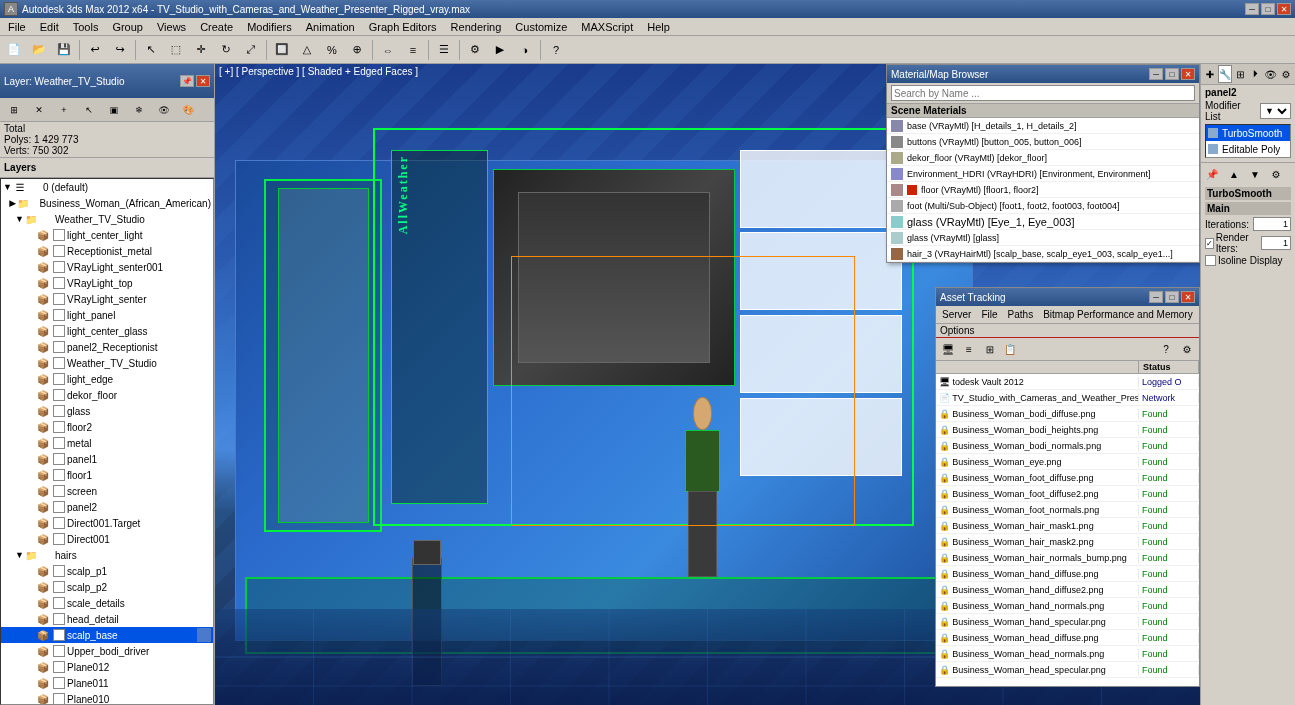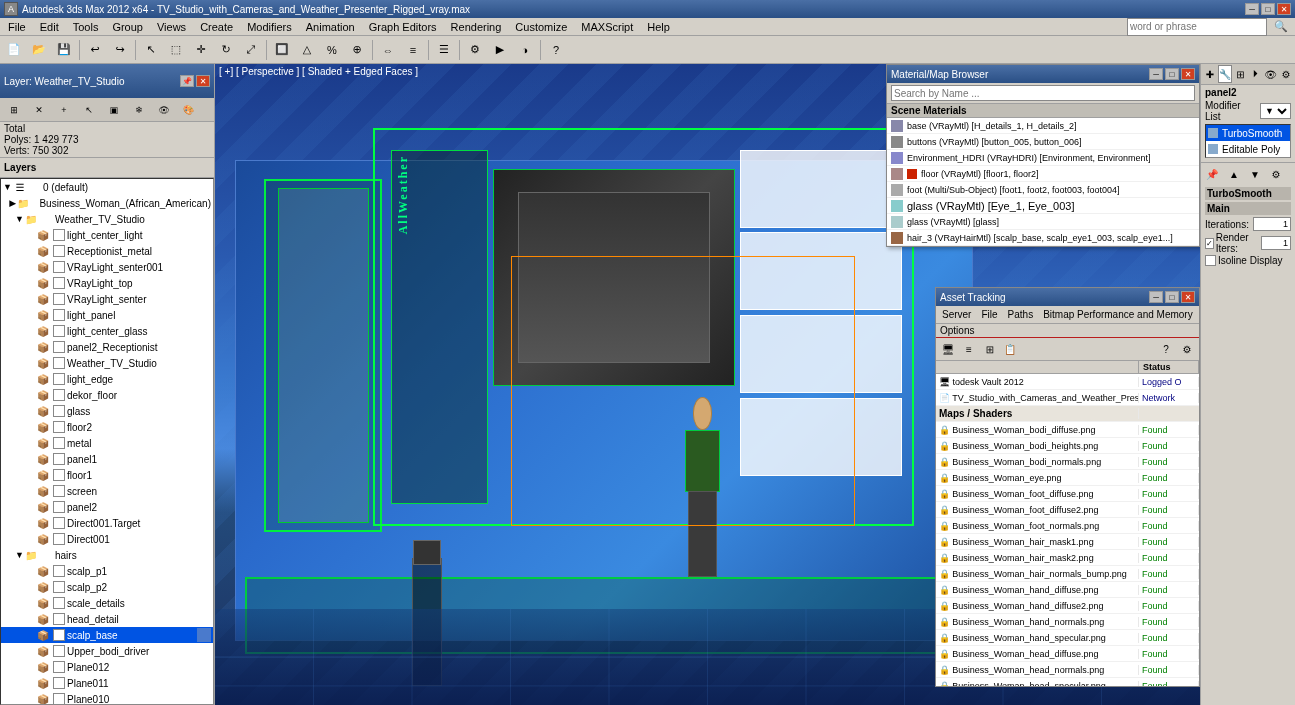--- a/index.html
+++ b/index.html
@@ -533,24 +533,20 @@
   <div class="menu-item">Group</div>
   <div class="menu-item">Views</div>
   <div class="menu-item">Create</div>
   <div class="menu-item">Modifiers</div>
   <div class="menu-item">Animation</div>
   <div class="menu-item">Graph Editors</div>
   <div class="menu-item">Rendering</div>
   <div class="menu-item">Customize</div>
   <div class="menu-item">MAXScript</div>
   <div class="menu-item">Help</div>
-  <div class="search-box">
-    <input class="search-input" type="text" placeholder="word or phrase" style="">
-    <div class="tb-btn">🔍</div>
-  </div>
 </div>
 
 <div class="toolbar">
   <div class="tb-btn">📄</div>
   <div class="tb-btn">📂</div>
   <div class="tb-btn">💾</div>
   <div class="tb-separator"></div>
   <div class="tb-btn">↩</div>
   <div class="tb-btn">↪</div>
   <div class="tb-separator"></div>
@@ -934,20 +930,24 @@
 
         <div class="mat-item">
               <span class="mat-color" style="background: rgb(136, 136, 170);"></span>
               <span style="font-size: 9px; overflow: hidden; white-space: nowrap; text-overflow: ellipsis;">base (VRayMtl) [H_details_1, H_details_2]</span>
             </div>
             <div class="mat-item">
               <span class="mat-color" style="background: rgb(136, 136, 136);"></span>
               <span style="font-size: 9px; overflow: hidden; white-space: nowrap; text-overflow: ellipsis;">buttons (VRayMtl) [button_005, button_006]</span>
             </div>
             <div class="mat-item">
+              <span class="mat-color" style="background: rgb(170, 170, 136);"></span>
+              <span style="font-size: 9px; overflow: hidden; white-space: nowrap; text-overflow: ellipsis;">dekor_floor (VRayMtl) [dekor_floor]</span>
+            </div>
+            <div class="mat-item">
               <span class="mat-color" style="background: rgb(136, 136, 204);"></span>
               <span style="font-size: 9px; overflow: hidden; white-space: nowrap; text-overflow: ellipsis;">Environment_HDRI (VRayHDRI) [Environment, Environment]</span>
             </div>
             <div class="mat-item">
               <span class="mat-color" style="background: rgb(170, 136, 136);"></span>
               <span style="width: 10px; height: 10px; background: rgb(204, 34, 0); display: inline-block; flex-shrink: 0;"></span>
               <span style="font-size: 9px; overflow: hidden; white-space: nowrap; text-overflow: ellipsis;">floor (VRayMtl) [floor1, floor2]</span>
             </div>
             <div class="mat-item">
               <span class="mat-color" style="background: rgb(170, 170, 170);"></span>
@@ -1065,24 +1065,20 @@
   <div class="asset-list" id="asset-list">
 
   <div class="asset-row">
         <div class="asset-col name"><span style="font-size:9px;margin-right:2px;">🖥</span><span>todesk Vault 2012</span></div>
         <div class="asset-col status"><span class="status-logged">Logged O</span></div>
       </div>
       <div class="asset-row">
         <div class="asset-col name"><span style="font-size:9px;margin-right:2px;">📄</span><span>TV_Studio_with_Cameras_and_Weather_Prese...</span></div>
         <div class="asset-col status"><span class="status-logged">Network</span></div>
       </div>
-      <div class="asset-row section-header">
-        <div class="asset-col name"><span>Maps / Shaders</span></div>
-        <div class="asset-col status"><span></span></div>
-      </div>
       <div class="asset-row">
         <div class="asset-col name"><span style="font-size:9px;margin-right:2px;">🔒</span><span>Business_Woman_bodi_diffuse.png</span></div>
         <div class="asset-col status"><span class="status-found">Found</span></div>
       </div>
       <div class="asset-row">
         <div class="asset-col name"><span style="font-size:9px;margin-right:2px;">🔒</span><span>Business_Woman_bodi_heights.png</span></div>
         <div class="asset-col status"><span class="status-found">Found</span></div>
       </div>
       <div class="asset-row">
         <div class="asset-col name"><span style="font-size:9px;margin-right:2px;">🔒</span><span>Business_Woman_bodi_normals.png</span></div>

